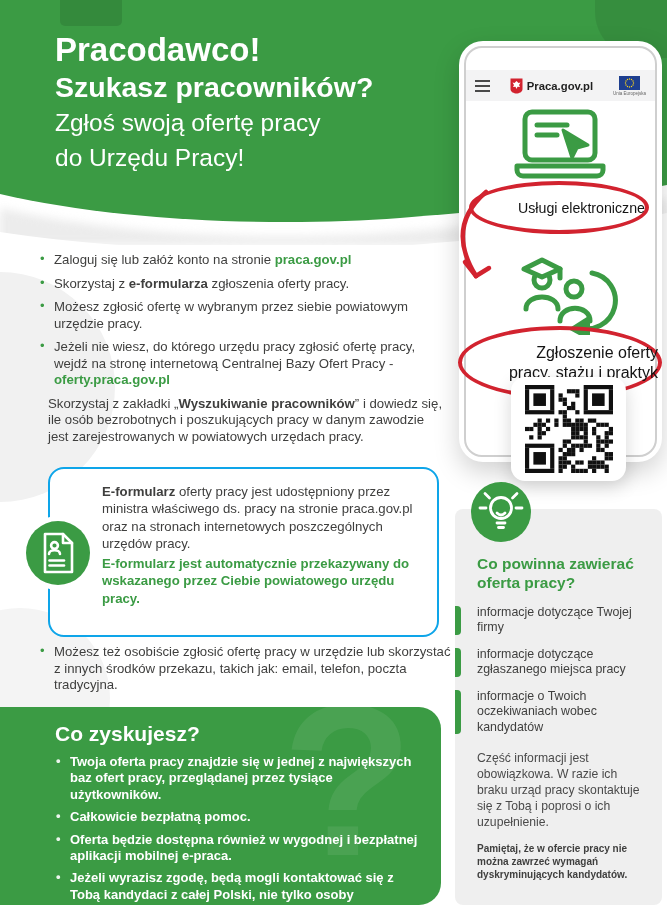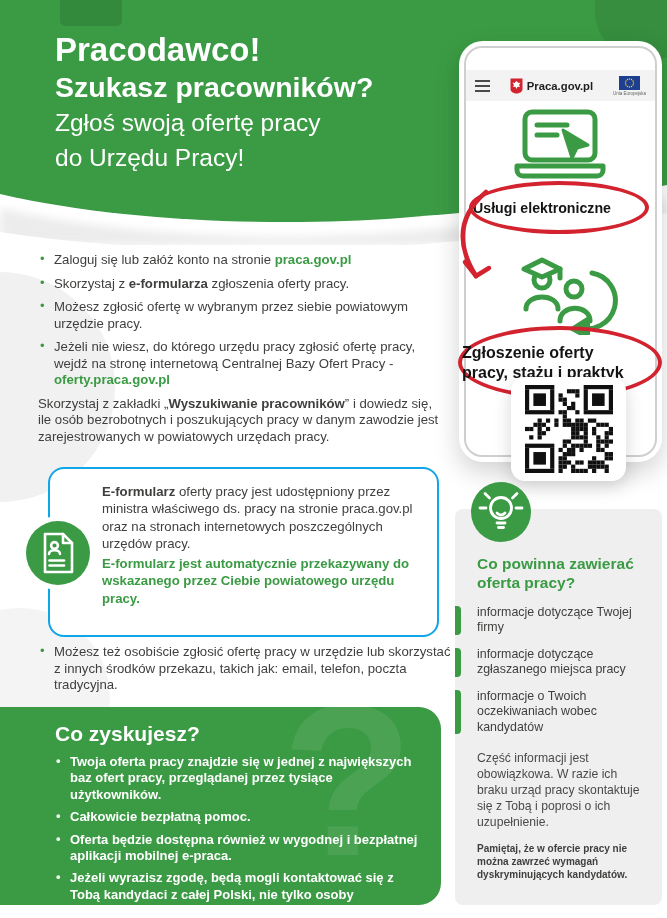--- a/index.html
+++ b/index.html
@@ -23,21 +23,21 @@
   .header-text h1 { font-size:33px; line-height:1.05; font-weight:700; }
   .header-text h2 { font-size:28.5px; line-height:1.15; font-weight:700; margin-top:3px; }
   .header-text .sub { font-size:24.5px; line-height:1.22; font-weight:400; margin-top:5px; }
 
   
   .intro { position:absolute; left:38px; top:252px; width:410px; font-size:13.2px; line-height:1.25; z-index:4; }
   .blist { list-style:none; }
   .blist li { position:relative; padding-left:16px; margin-bottom:7px; }
   .blist li::before { content:"•"; position:absolute; left:2px; top:-1px; color:#3b9b44; font-size:13px; }
   .green-bold { color:#3b9b44; font-weight:700; }
-  .intro-note { margin-left:0; margin-top:3px; }
+  .intro-note { margin-left:10px; margin-top:3px; }
 
   
   .info-box { position:absolute; left:48px; top:467px; width:391px; height:170px;
               border:2px solid #0ea5e9; border-radius:16px; background:#fff;
               padding:14px 24px 5px 52px; font-size:13.2px; line-height:1.32; z-index:4; }
   .info-box .highlight { color:#3b9b44; font-weight:700; margin-top:2px; }
   .info-icon-circle { position:absolute; left:-24px; top:52px; width:64px; height:64px;
                       background:#3b9b44; border-radius:50%; box-shadow:0 0 0 5px #fff;
                       display:flex; align-items:center; justify-content:center; }
 
@@ -64,22 +64,22 @@
   .hamburger span { display:block; width:15px; height:2px; background:#4a4a4a; margin:3px 0; }
   .logo { display:flex; align-items:center; gap:4px; }
   .logo-text { font-size:11.3px; font-weight:700; color:#1f1f1f; }
   .eu { display:flex; flex-direction:column; align-items:center; }
   .eu-caption { font-size:4.5px; color:#666; margin-top:1px; }
 
   .laptop-icon { position:absolute; left:505px; top:108px; z-index:4; }
   .people-icon { position:absolute; left:512px; top:247px; z-index:4; }
 
   .oval { position:absolute; border:4.5px solid #d2232f; border-radius:50%;
-          display:flex; flex-direction:column; align-items:flex-start; justify-content:center;
-          text-align:center; font-weight:700; color:#141414; z-index:5; background:transparent; }
+          display:flex; flex-direction:column; align-items:flex-end; justify-content:center;
+          text-align:center; font-weight:400; color:#141414; z-index:5; background:transparent; }
   .oval1 { left:469px; top:181px; width:180px; height:53px; font-size:14.2px; }
   .oval2 { left:458px; top:326px; width:204px; height:73px; font-size:16px; line-height:1.25; }
   .red-arrow { position:absolute; left:450px; top:188px; z-index:5; }
 
   .qr-card { position:absolute; left:511px; top:377px; width:115px; height:104px; background:#fff;
              border-radius:14px; box-shadow:0 6px 18px rgba(0,0,0,.16); z-index:6;
              display:flex; align-items:center; justify-content:center; }
 
   .bulb-circle { position:absolute; left:471px; top:482px; width:60px; height:60px;
                  background:#3b9b44; border-radius:50%; z-index:6;

